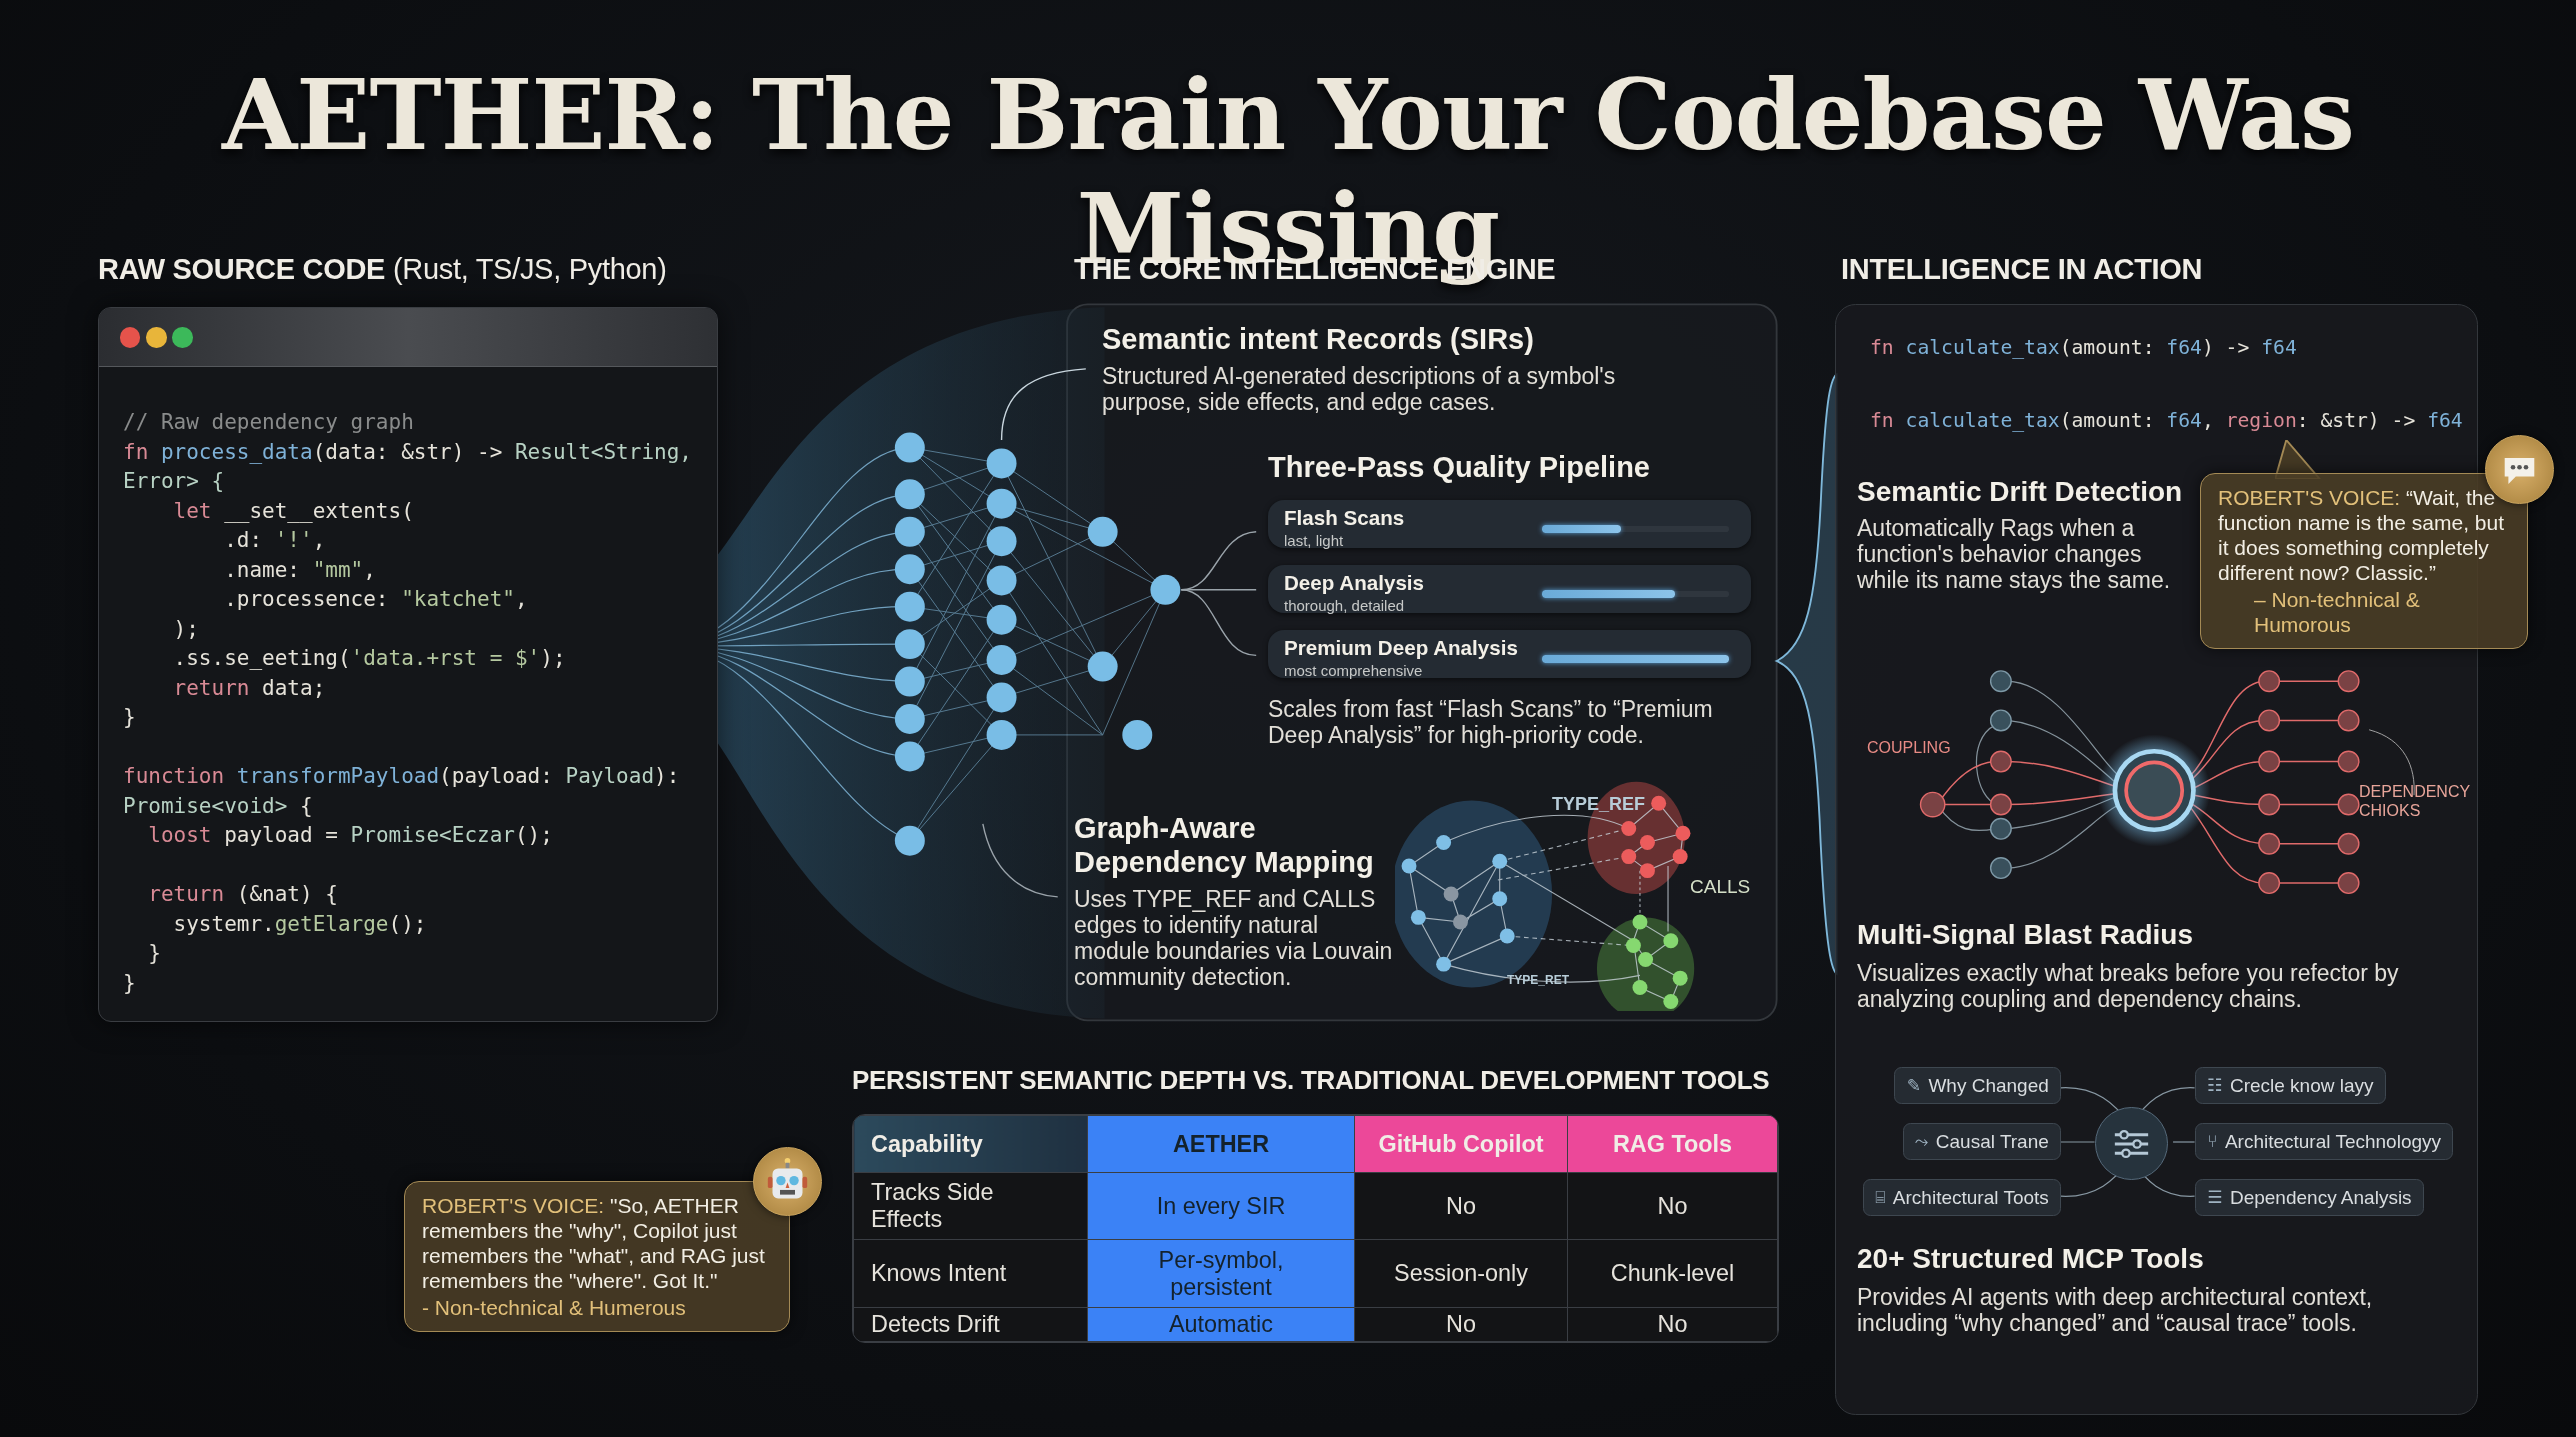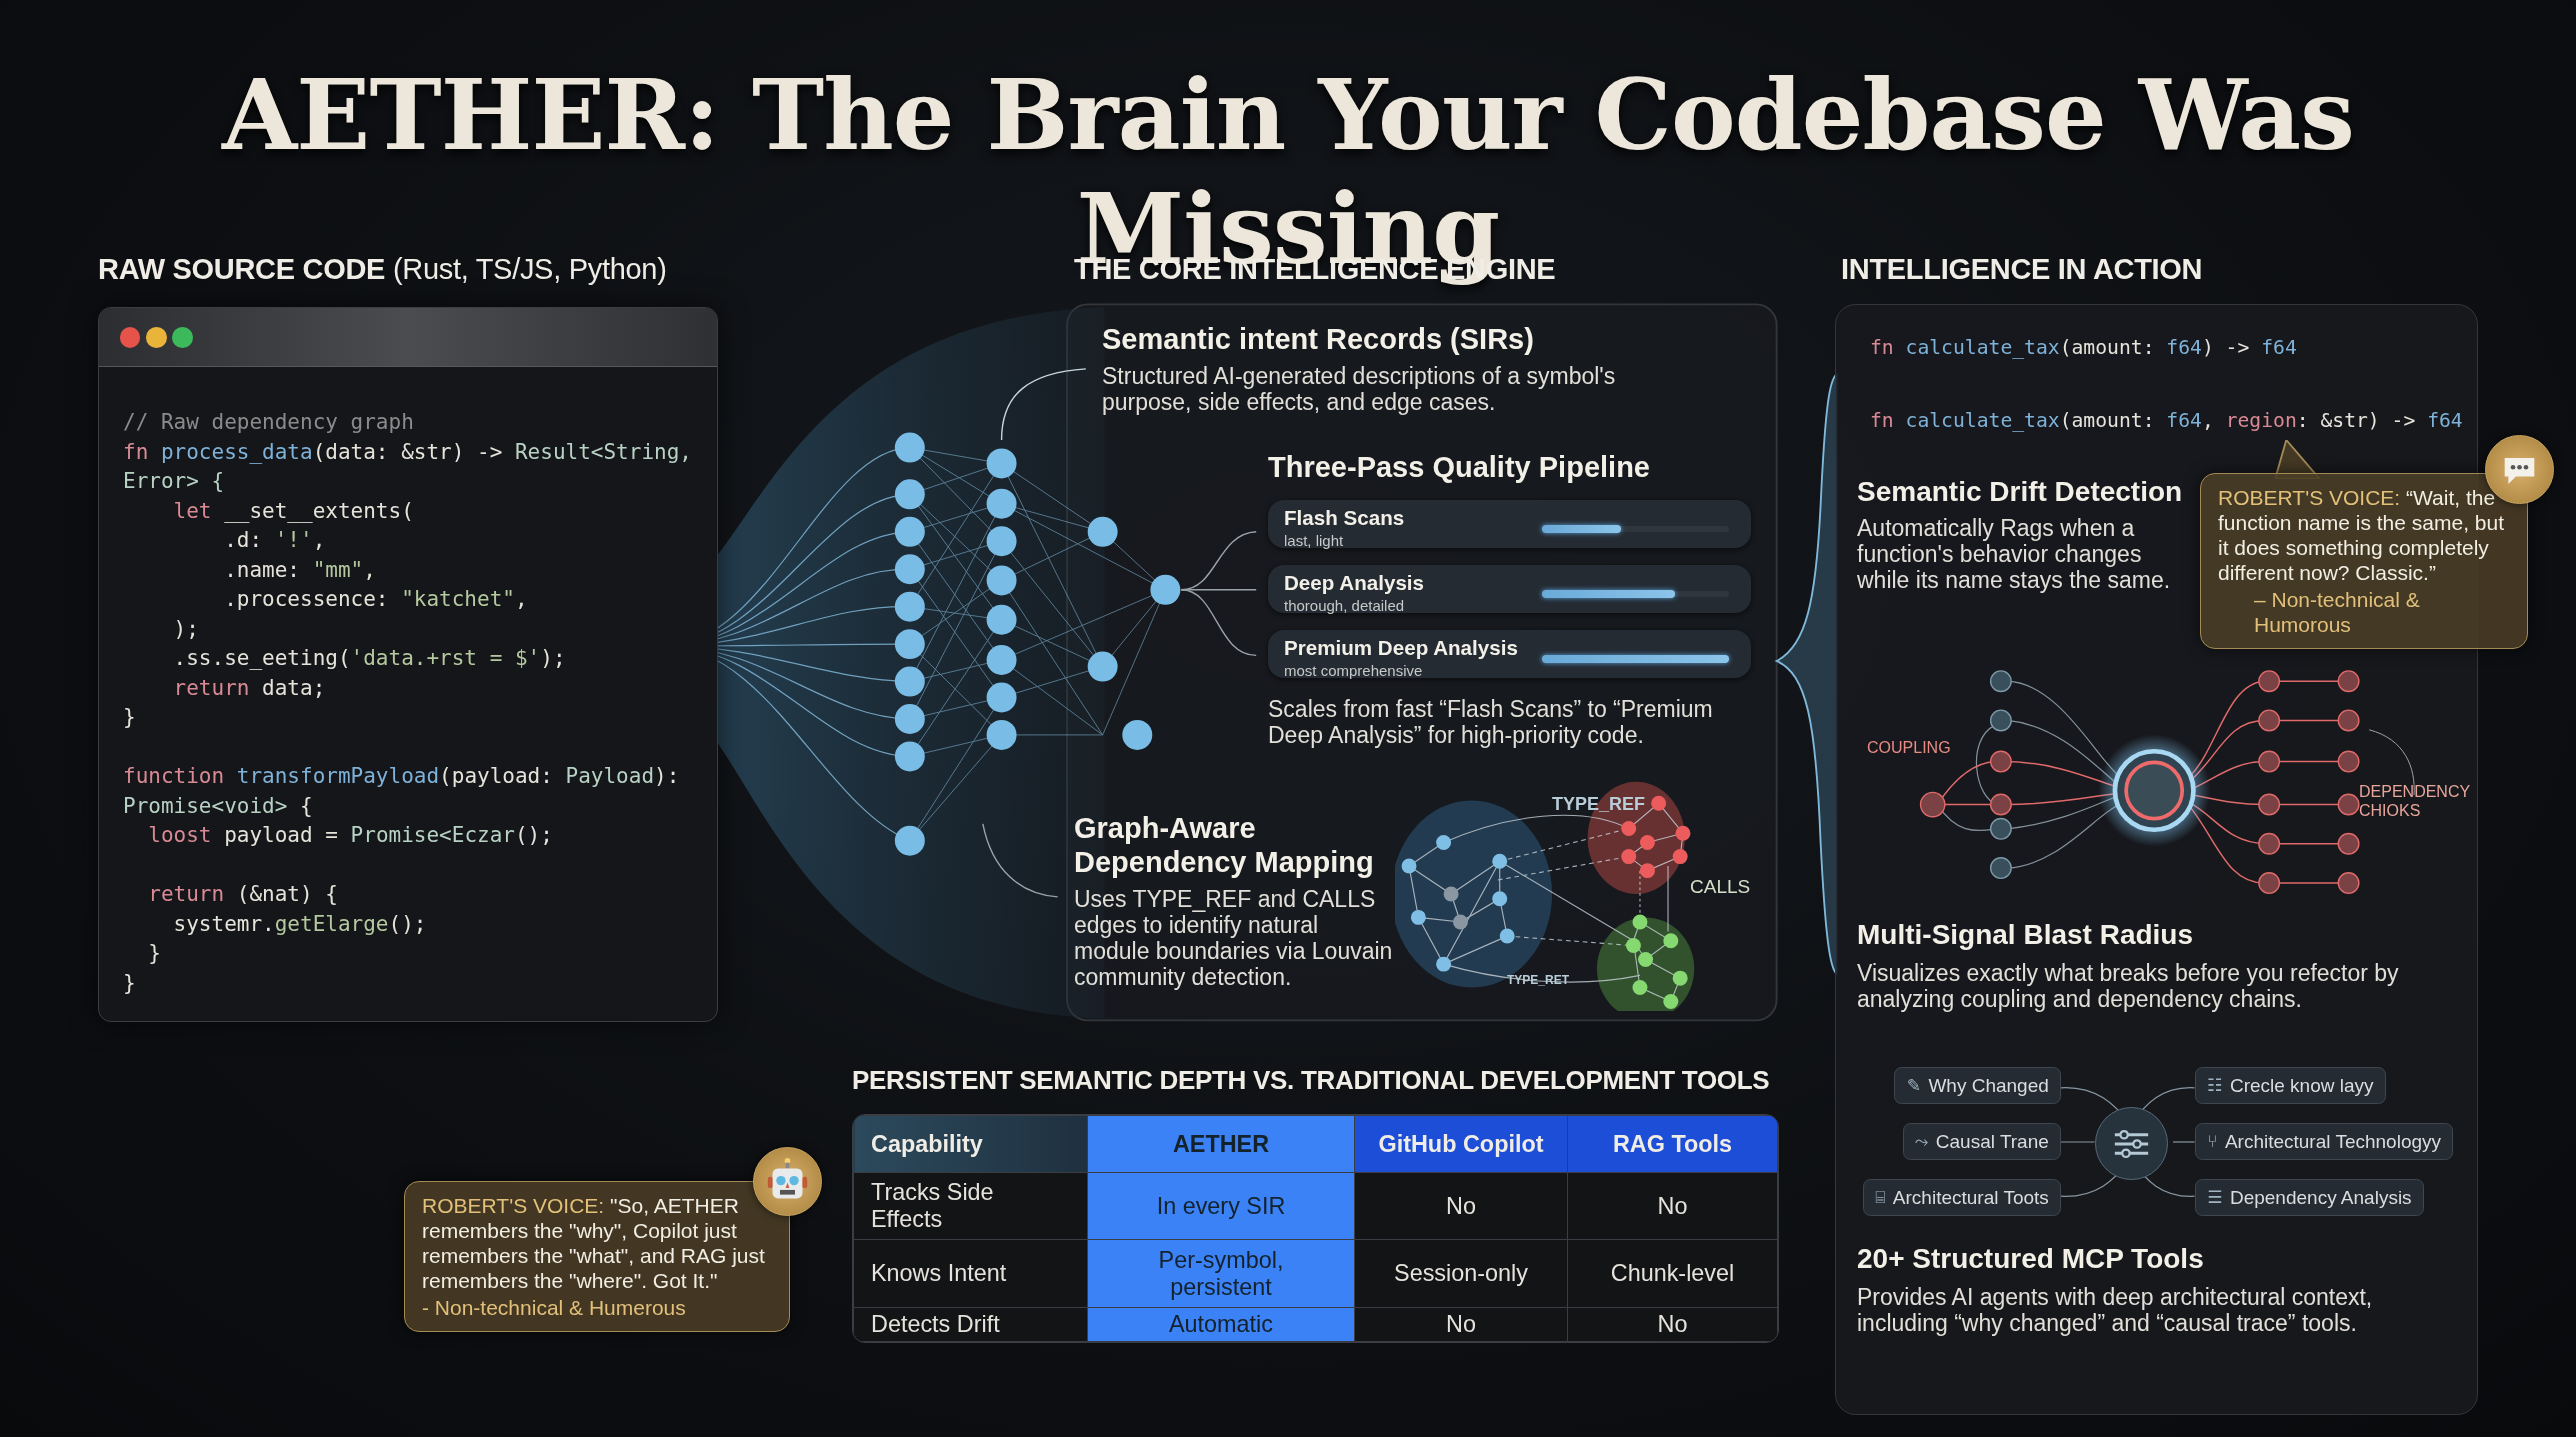--- a/index.html
+++ b/index.html
@@ -24,21 +24,21 @@
   .p{font-size:23px;line-height:26px;color:#e2dfd8;}
   .pass{left:1268px;width:483px;height:48px;background:#242b33;border-radius:16px;box-shadow:0 1.9px 5.6px rgba(0,0,0,.5);}
   .pass .n{position:absolute;left:16px;top:5.6px;font-weight:bold;font-size:20.6px;color:#f3f0e8;}
   .pass .s{position:absolute;left:16px;top:32px;font-size:15px;color:#c7c9c8;}
   .pass .track{position:absolute;left:274px;top:26px;width:187px;height:5.6px;background:#2f363e;border-radius:2.8px;}
   .pass .fill{position:absolute;left:0;top:-0.9px;height:7.5px;background:linear-gradient(90deg,#6aaad8,#8cc4ea);border-radius:3.7px;box-shadow:0 0 5.6px #5aa0d8;}
   
   .tbl{left:852px;top:1114px;width:925px;height:227px;border-radius:13px;overflow:hidden;border:1.9px solid #3a3e44;background:#131416;}
   .tbl table{border-collapse:collapse;width:100%;height:100%;}
   .tbl th,.tbl td{font-size:23.4px;padding:0 17px;border:0.9px solid #3a3e44;}
-  .tbl th{height:56px;font-weight:bold;color:#f0ede6;background:#1d4ed8;text-align:center;}
+  .tbl th{height:56px;font-weight:bold;color:#f0ede6;background:#ec4899;text-align:center;}
   .tbl th.cap{text-align:left;background:linear-gradient(90deg,#2c4a5c,#1f3040);}
   .tbl th.ae,.tbl td.ae{background:#3b82f6;color:#14222c;}
   .tbl td{text-align:center;color:#e6e3dc;}
   .tbl td.lbl{text-align:left;}
   
   .bubble{background:rgba(75,62,38,.88);border:1.9px solid #a48a55;border-radius:15px;color:#f2eee4;
     font-size:21px;line-height:25px;padding:11.2px 17px;box-shadow:0 0 15px rgba(0,0,0,.6);}
   .gold{color:#e2c07a;}
   .avatar{width:67px;height:67px;border-radius:50%;background:radial-gradient(circle,#d9b06a,#a47e3a);border:1.9px solid #c9a45e;
     display:flex;align-items:center;justify-content:center;box-shadow:0 0 9.4px rgba(0,0,0,.6);}

